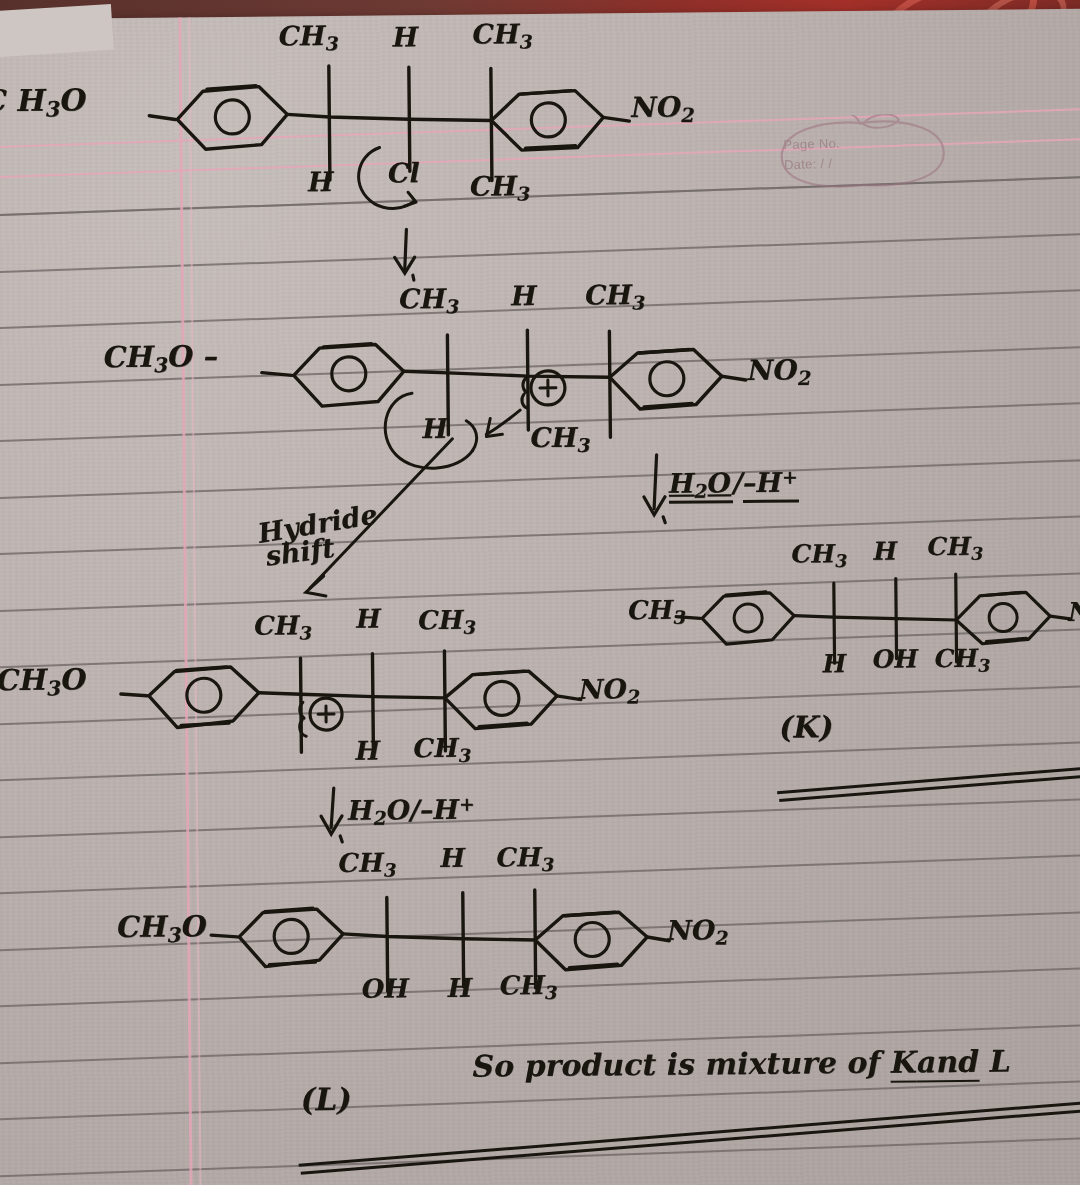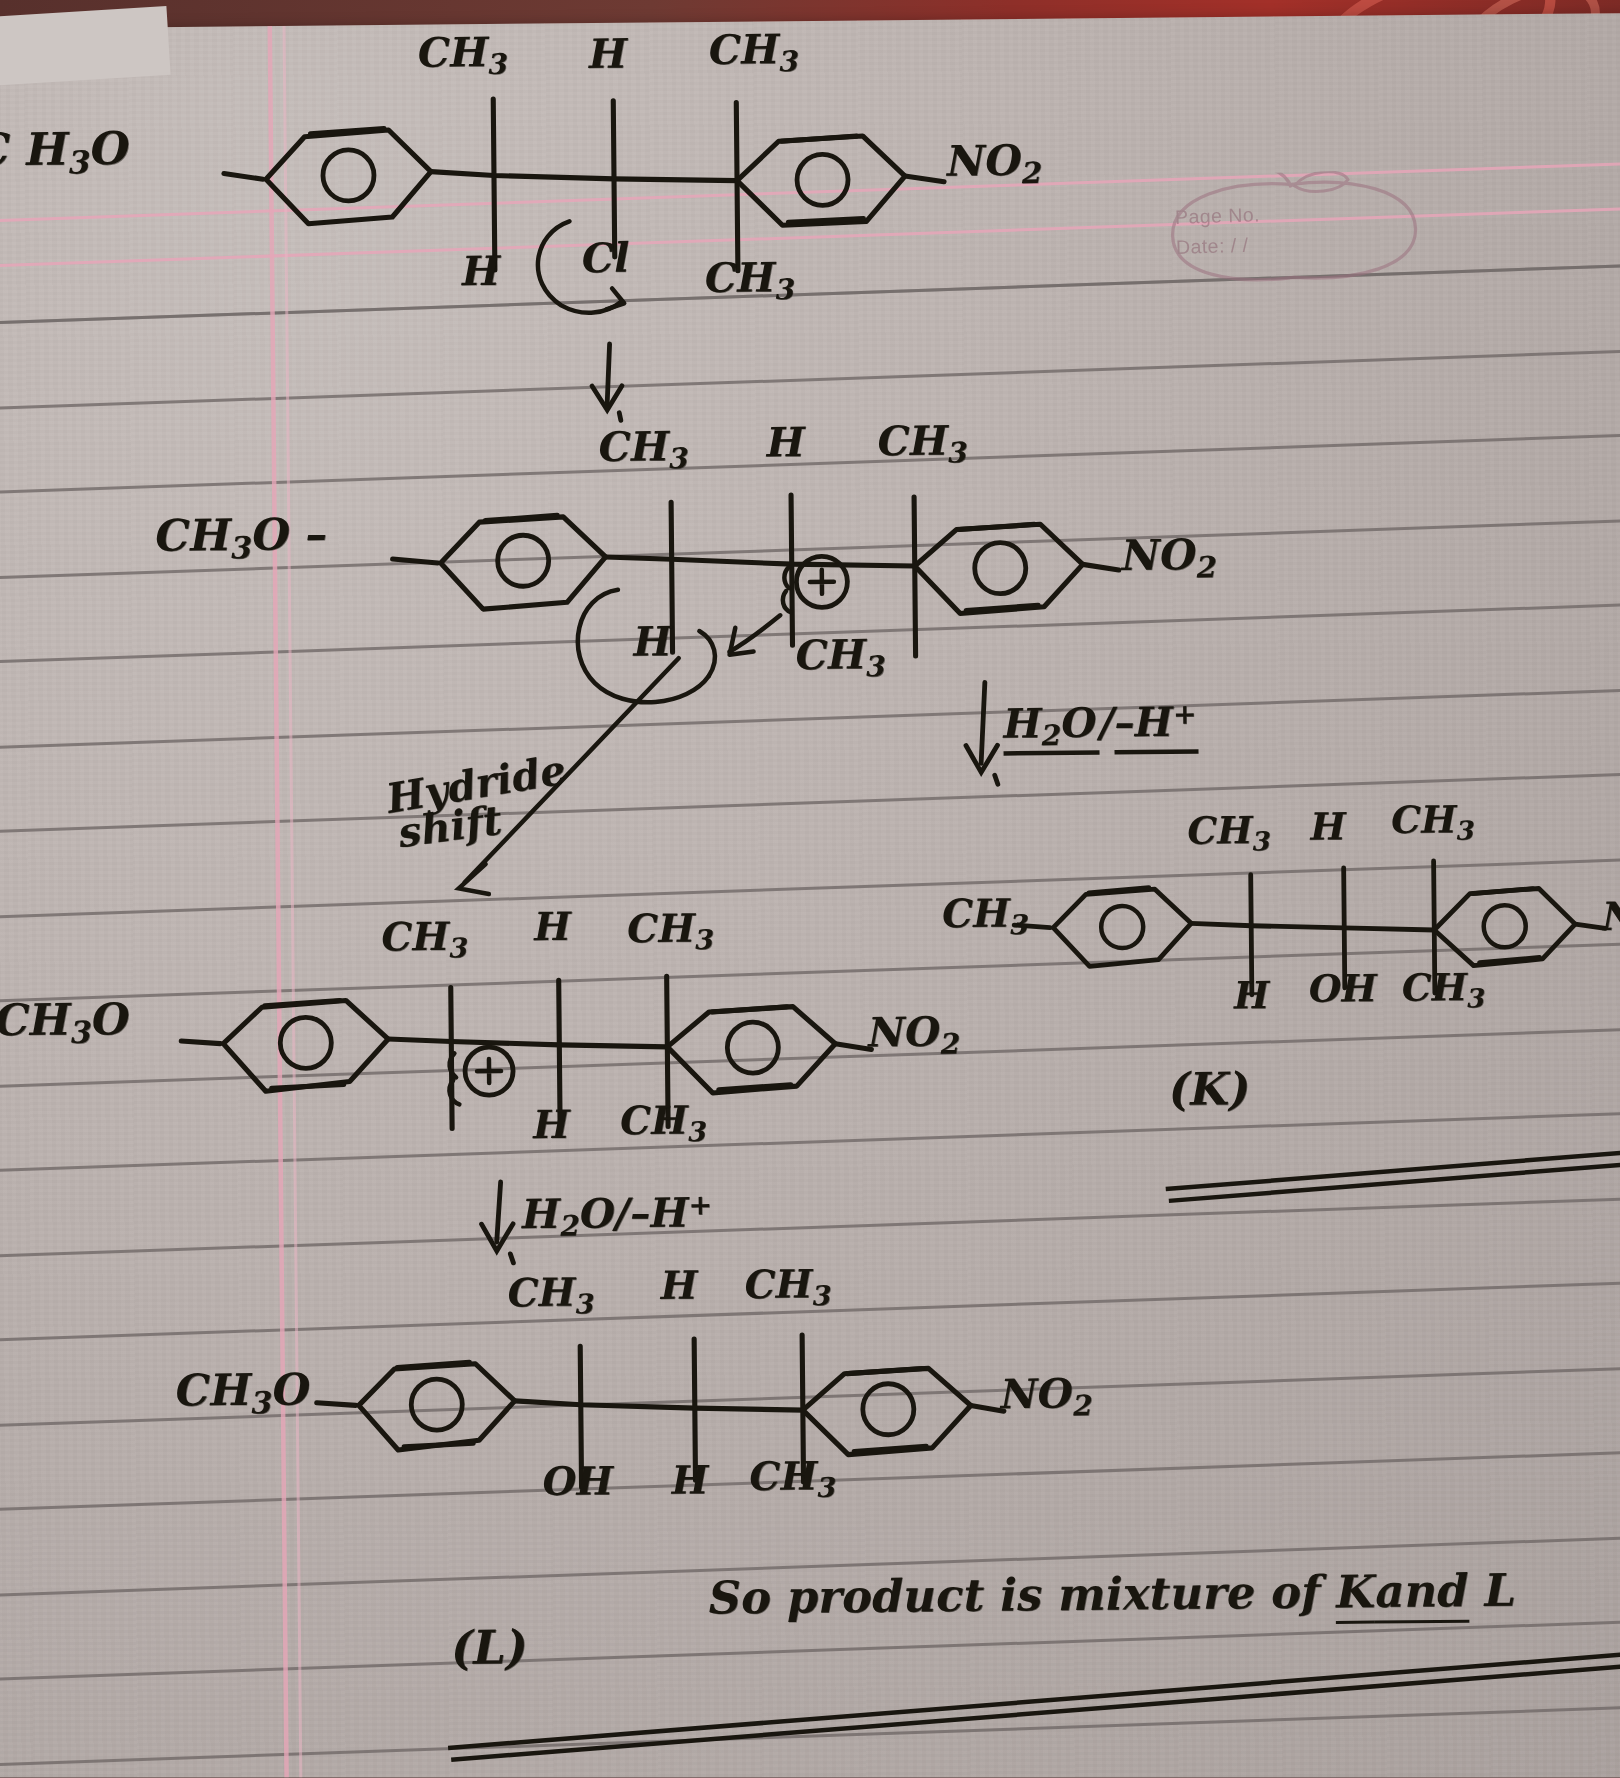--- a/index.html
+++ b/index.html
@@ -216,21 +216,21 @@
 
     <div class="struct" style="left:648px;top:440px;">
       <svg width="60" height="80" viewBox="0 0 60 80">
         <g fill="none" stroke="#19160f" stroke-width="3.2" stroke-linecap="round">
           <path d="M22 2 L19 56"></path>
           <path d="M9 44 L19 62 L30 44"></path>
           <path d="M28 64 L30 70"></path>
         </g>
       </svg>
       <div class="lbl" style="left:34px;top:14px;font-size:27px;">
-        <span style="border-bottom:3px solid #19160f;padding:0 2px 2px 0;">H<span class="sub">2</span>O</span>/<span style="border-bottom:3px solid #19160f;padding:0 1px 2px 0;">–H<span class="sup">+</span></span>
+        <span style="border-bottom:3px solid #19160f;padding:0 2px 2px 0;text-decoration:underline;">H<span class="sub">2</span>O</span>/<span style="border-bottom:3px solid #19160f;padding:0 1px 2px 0;">–H<span class="sup">+</span></span>
       </div>
     </div>
 
     <div class="struct" style="left:700px;top:560px;">
       <svg width="390" height="110" viewBox="0 0 390 110">
         <g fill="none" stroke="#19160f" stroke-width="3.2" stroke-linecap="round" stroke-linejoin="round">
           <path d="M-12 44 L12 46"></path>
           <path d="M14 46 L36 24 L82 21 L106 44 L84 68 L38 72 Z"></path>
           <circle cx="60" cy="46" r="14" stroke-width="3"></circle>
           <path d="M38 23 L78 20"></path>

